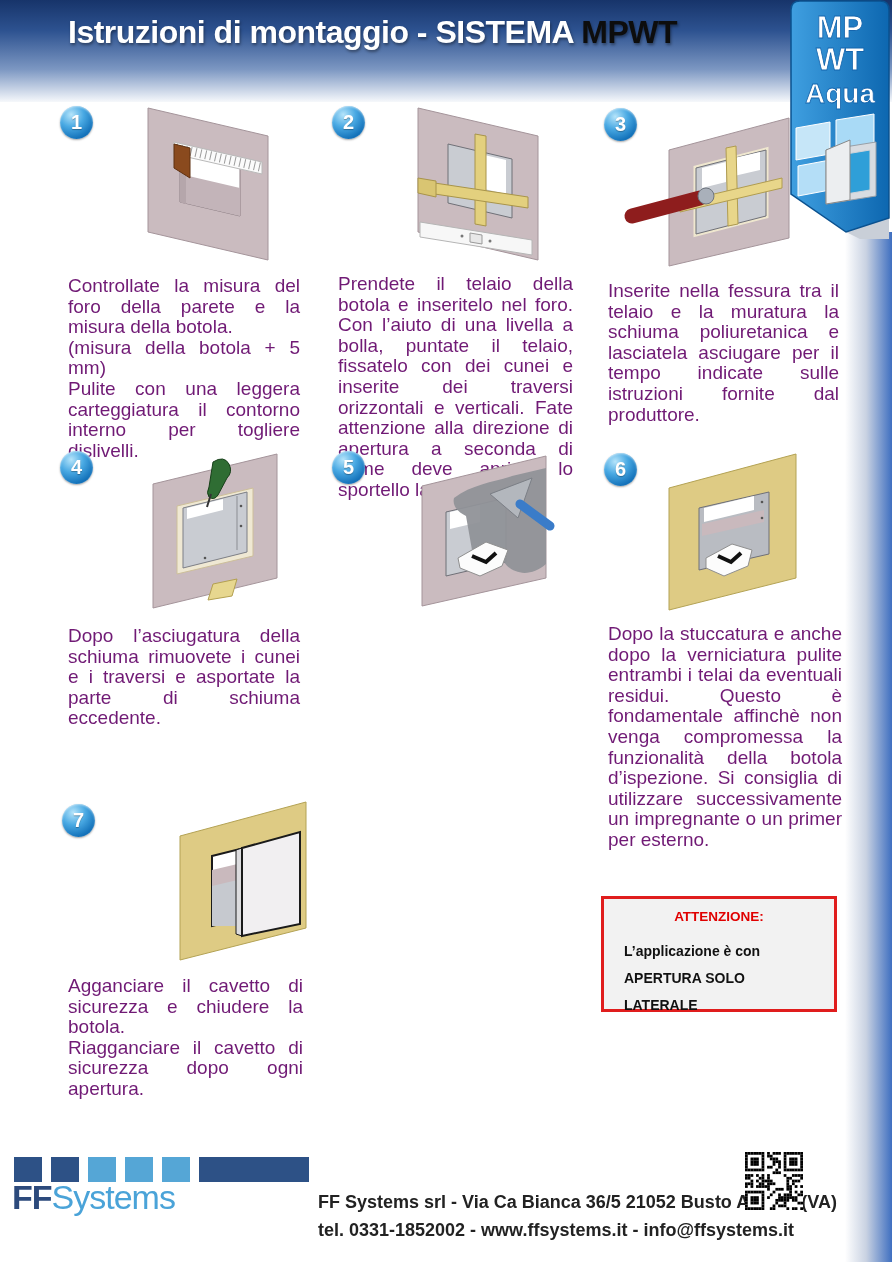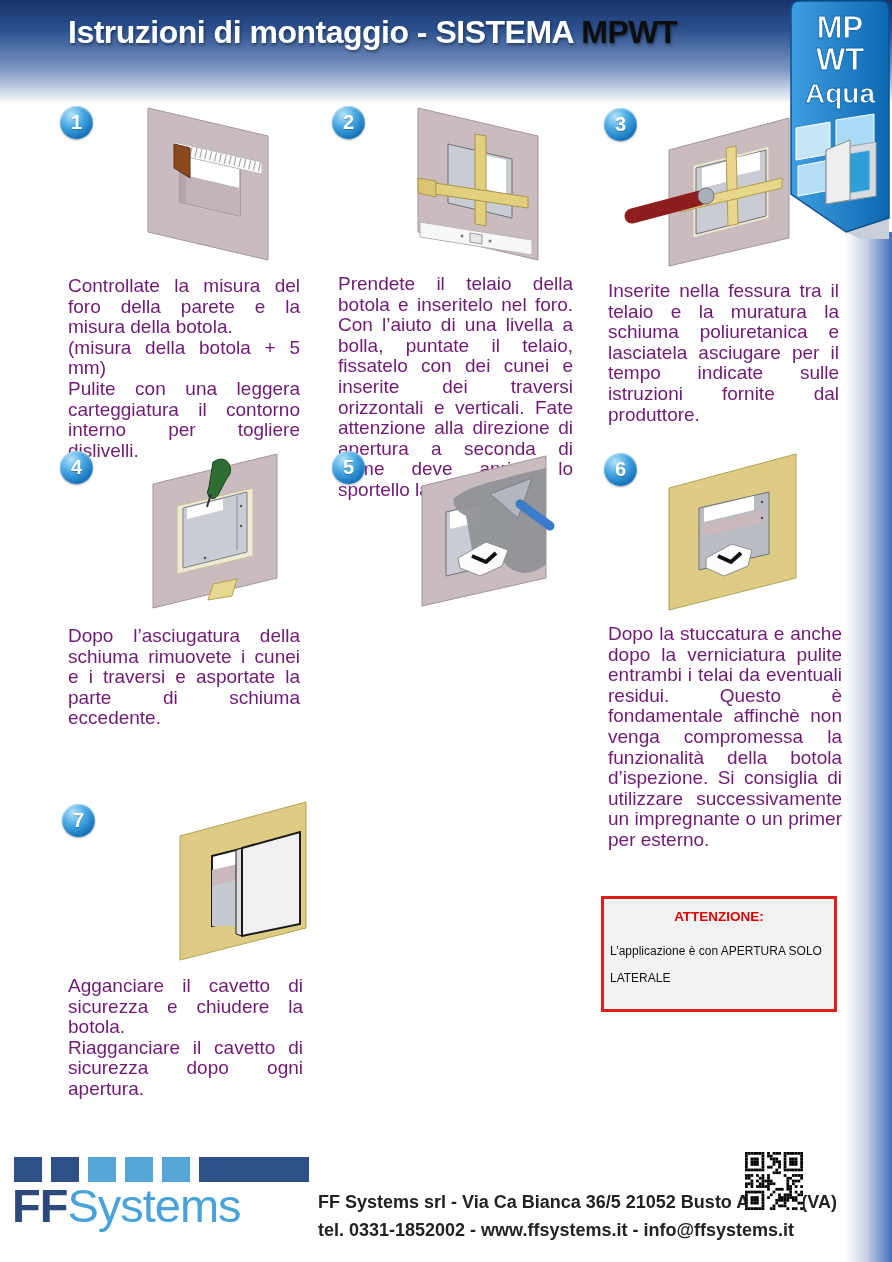--- a/index.html
+++ b/index.html
@@ -48,35 +48,35 @@
   .ill { position:absolute; }
 
   .step-text {
     position:absolute; font-size:19px; line-height:20.6px; color:#701a75;
     text-align:justify; white-space:pre-line;
   }
 
   
   .attention {
     position:absolute; left:601px; top:896px; width:236px; height:116px;
-    background:#f2f2f2; border:3px solid #e01d1d; padding:10px 6px;
+    background:#f2f2f2; border:3px solid #e01d1d; padding:10px 20px;
   }
   .attention-title {
     text-align:center; color:#e00000; font-weight:bold; font-size:13.5px;
     margin-bottom:14px;
   }
-  .attention-body { color:#111; font-weight:normal; font-size:12px; line-height:27px; }
+  .attention-body { color:#111; font-weight:bold; font-size:14px; line-height:27px; }
 
   
   .logo-squares { position:absolute; left:14px; top:1157px; display:flex; gap:9px; }
   .logo-squares span { width:28px; height:25px; display:block; }
   .sq-dark { background:#2d5186; }
   .sq-light { background:#55a6d6; }
   .sq-bar { width:110px !important; background:#2d5186; }
-  .logo-text { position:absolute; left:12px; top:1178px; font-size:47px; white-space:nowrap; letter-spacing:-1px; }
+  .logo-text { position:absolute; left:12px; top:1178px; font-size:34px; white-space:nowrap; letter-spacing:-1px; }
   .logo-ff { color:#2c4a7c; font-weight:bold; }
   .logo-sys { color:#4aa3d8; font-weight:normal; }
   .footer-address {
     position:absolute; left:318px; top:1188px; font-size:18px; color:#222;
     line-height:28px; white-space:nowrap;font-weight:bold;
   }
   .qr { position:absolute; left:745px; top:1152px; width:58px; height:58px; background:#fff; }
   .qr rect { fill:#000; }
 </style>
 </head>

